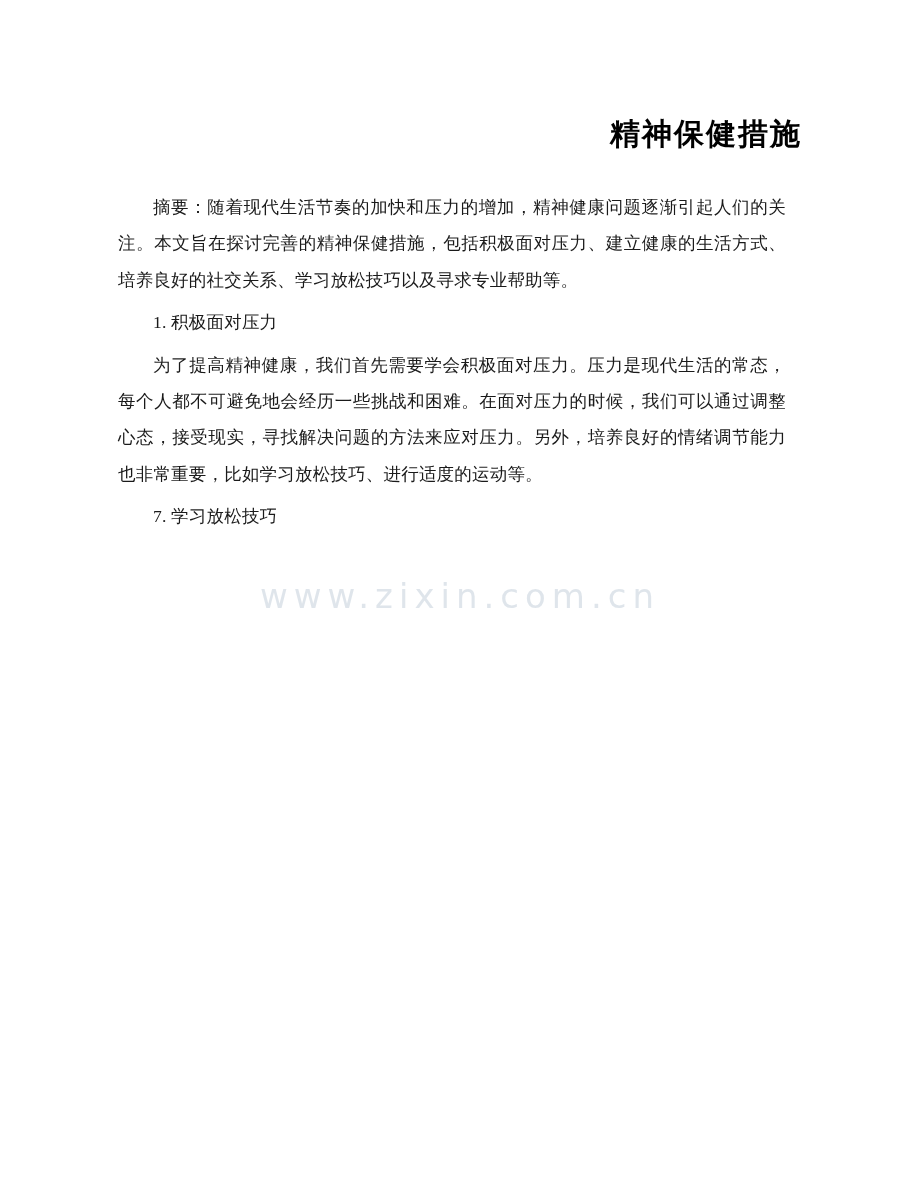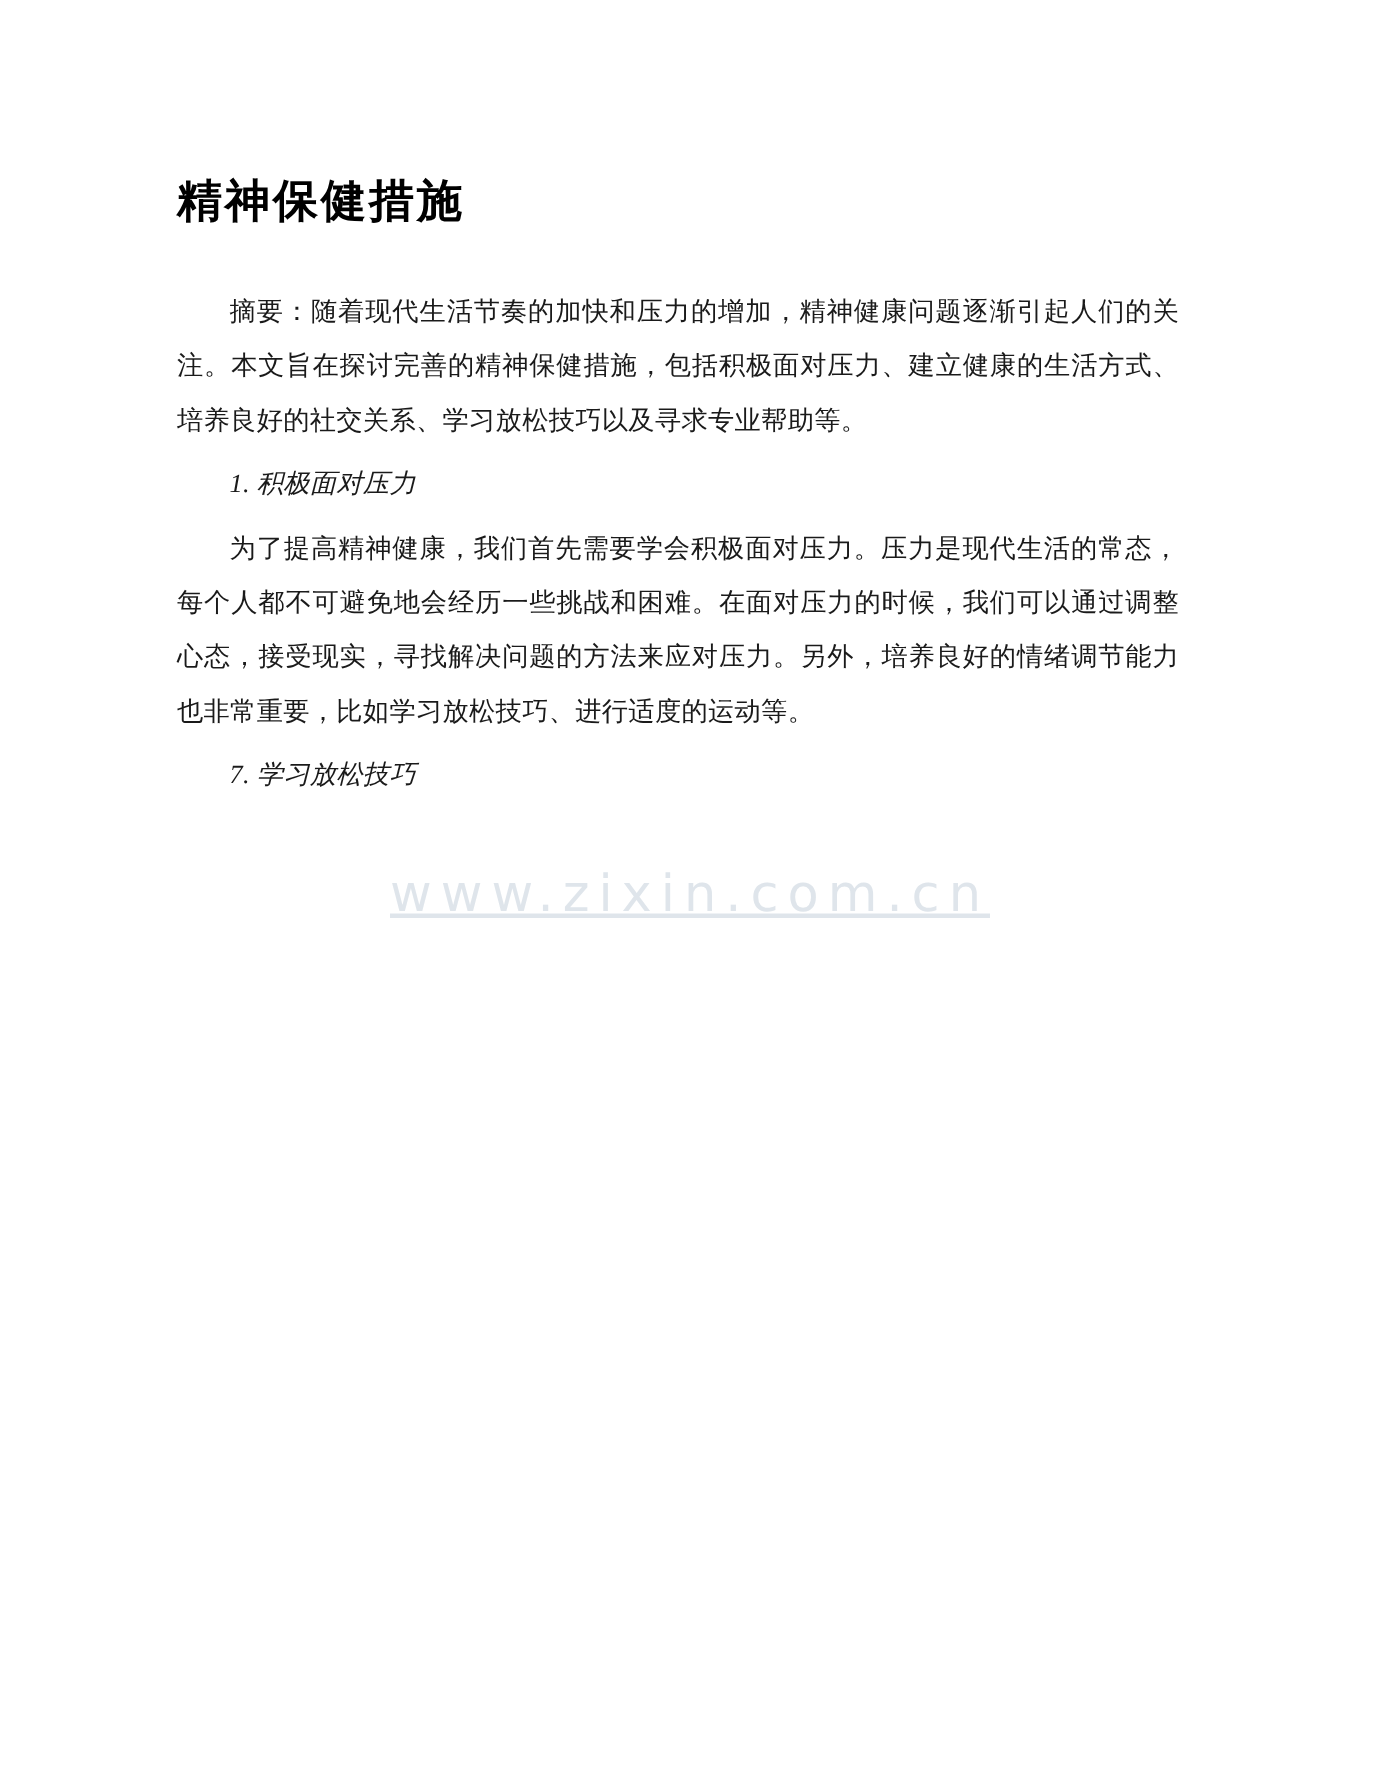--- a/index.html
+++ b/index.html
@@ -22,57 +22,55 @@
     width: 920px;
     height: 1191px;
     box-sizing: border-box;
     padding: 96px 118px 60px 118px;
   }
   .doc-title {
     font-family: "DejaVu Sans", "Liberation Sans", sans-serif;
     font-weight: bold;
     font-size: 30px;
     letter-spacing: 2px;
-    text-align: left;
+    text-align: right;
     margin: 18px 0 34px 0;
     color: #000000;
   }
   p.para {
     font-size: 17.5px;
     line-height: 2.08;
     text-align: justify;
     text-justify: inter-ideograph;
     margin: 0 16px 6px 0;
     text-indent: 2em;
     color: #1a1a1a;
     letter-spacing: 0.2px;
   }
   p.heading {
     font-size: 17.5px;
     line-height: 2.08;
     margin: 0 0 6px 0;
     text-indent: 2em;
     color: #1a1a1a;
     letter-spacing: 0.2px;
-    font-style: italic;
   }
   .watermark {
     position: absolute;
     top: 576px;
     left: 0;
     width: 920px;
     text-align: center;
     font-family: "DejaVu Sans", "Liberation Sans", sans-serif;
     font-size: 34px;
     letter-spacing: 6px;
     color: rgba(150, 170, 190, 0.30);
     pointer-events: none;
     user-select: none;
     white-space: nowrap;
-    text-decoration: underline;
   }
 </style>
 </head>
 <body>
 
 <div class="page">
 
   <h1 class="doc-title">精神保健措施</h1>
 
   <div class="body-content">

